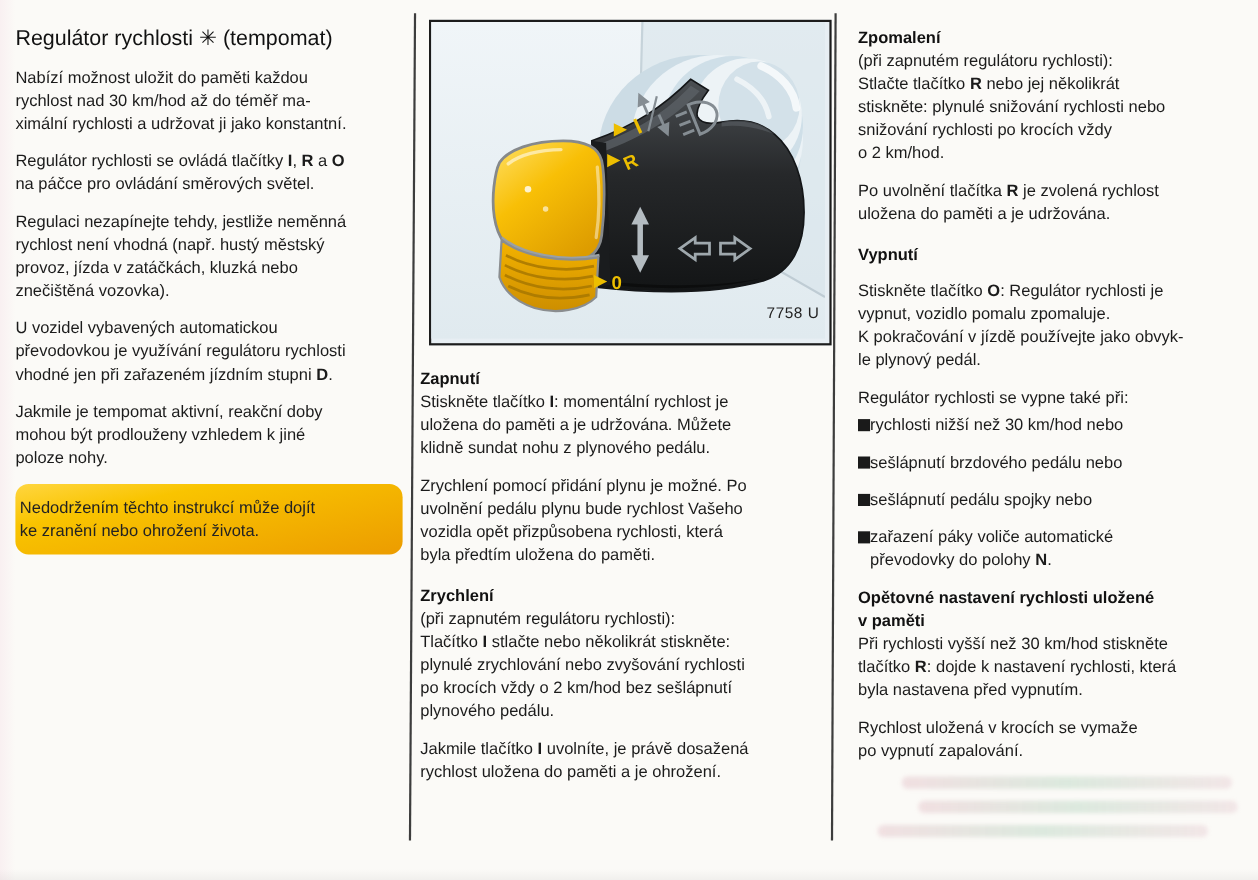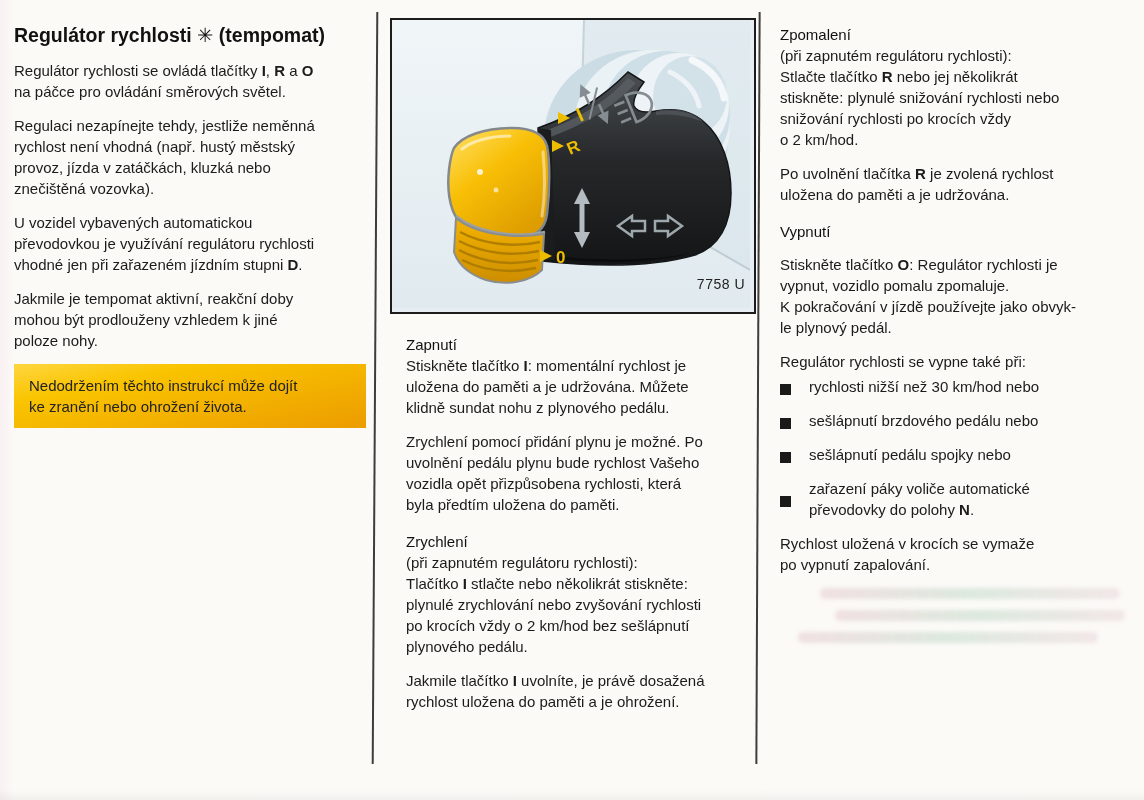--- a/index.html
+++ b/index.html
@@ -8,59 +8,62 @@
     background:#fbfaf7;
     font-family:"Liberation Sans","DejaVu Sans",sans-serif;
     color:#1b1b1b;
   }
   .scan-tint{position:absolute;inset:0;pointer-events:none;
     background:linear-gradient(90deg,rgba(230,150,190,.10) 0,rgba(0,0,0,0) 14px),
                linear-gradient(0deg,rgba(120,120,120,.08) 0,rgba(0,0,0,0) 10px);}
   .col{position:absolute;font-size:15px;line-height:21px;}
   .col p{margin:0 0 13px;white-space:pre-line;}
   #col-left{left:14px;top:24px;width:352px;}
-  #col-mid{left:406px;top:334px;width:360px;}
+  #col-mid{left:382px;top:334px;width:360px;}
   #col-right{left:780px;top:24px;width:356px;}
-  .page-title{font-size:19.5px;font-weight:bold;line-height:23px;margin:0 0 13px;color:#111;}
-  .h{font-weight:normal;margin:0;white-space:pre-line;color:#111;}
+  .page-title{font-size:19.5px;font-weight:normal;line-height:23px;margin:0 0 13px;color:#111;}
+  .h{font-weight:bold;margin:0;white-space:pre-line;color:#111;}
   .h.gap-above{margin-top:16px;}
   .h.gap-below{margin-bottom:12px;}
   .h.small-gap-above{margin-top:5px;}
   .divider{position:absolute;top:12px;width:2px;height:752px;background:#3d3d3d;}
   #divider-1{left:374px;transform:rotate(.35deg);}
   #divider-2{left:757px;transform:rotate(.25deg);}
   .warning-box{
-    margin-top:3px;padding:11px 15px;white-space:pre-line;color:#222;
+    margin-top:3px;padding:11px 4px;white-space:pre-line;color:#222;
     background:linear-gradient(168deg,#ffd640 0%,#f9c400 28%,#f2ae00 68%,#ec9c00 100%);
-    border-radius:0;
+    border-radius:12px;
   }
   #figure-box{
     position:absolute;left:390px;top:18px;width:362px;height:292px;
     border:2px solid #1c1c1c;background:#e7eef3;
   }
   #figure-box svg{display:block;}
   .figure-caption{
     position:absolute;right:9px;bottom:20px;font-size:14px;color:#222;letter-spacing:.5px;
   }
   .bullet-list{list-style:none;margin:4px 0 0;padding:0;}
-  .bullet-list li{display:flex;gap:18px;margin:0 0 13px;align-items:center;}
+  .bullet-list li{display:flex;gap:0;margin:0 0 13px;}
   .bullet-square{flex:0 0 11px;width:11px;height:11px;background:#1a1a1a;margin-top:5px;}
   .bullet-text{white-space:pre-line;}
   .ghost{margin-top:6px;}
   .ghost-line{height:11px;border-radius:5px;filter:blur(2px);margin:0 0 11px;
     background:linear-gradient(90deg,rgba(205,130,150,.22),rgba(130,185,150,.26),rgba(205,140,160,.18));}
   #page-number{position:absolute;left:1100px;top:775px;font-size:11px;color:#2c2c2c;letter-spacing:1px;margin-top:42px;}
 </style>
 </head>
 <body>
 
 <div class="scan-tint"></div>
 
 <div class="col" id="col-left">
   <h1 class="page-title">Regulátor rychlosti ✳ (tempomat)</h1>
+  <p>Nabízí možnost uložit do paměti každou
+rychlost nad 30 km/hod až do téměř ma-
+ximální rychlosti a udržovat ji jako konstantní.</p>
   <p><span>Regulátor rychlosti se ovládá tlačítky </span><b>I</b><span>, </span><b>R</b><span> a </span><b>O</b><span>
 na páčce pro ovládání směrových světel.</span></p>
   <p>Regulaci nezapínejte tehdy, jestliže neměnná
 rychlost není vhodná (např. hustý městský
 provoz, jízda v zatáčkách, kluzká nebo
 znečištěná vozovka).</p>
   <p><span>U vozidel vybavených automatickou
 převodovkou je využívání regulátoru rychlosti
 vhodné jen při zařazeném jízdním stupni </span><b>D</b><span>.</span></p>
   <p>Jakmile je tempomat aktivní, reakční doby
@@ -222,20 +225,25 @@
     <li>
       <span class="bullet-square"></span>
       <span class="bullet-text"><span>sešlápnutí pedálu spojky nebo</span></span>
     </li>
     <li>
       <span class="bullet-square"></span>
       <span class="bullet-text"><span>zařazení páky voliče automatické
 převodovky do polohy </span><b>N</b><span>.</span></span>
     </li>
   </ul>
+  <div class="h small-gap-above">Opětovné nastavení rychlosti uložené
+v paměti</div>
+  <p><span>Při rychlosti vyšší než 30 km/hod stiskněte
+tlačítko </span><b>R</b><span>: dojde k nastavení rychlosti, která
+byla nastavena před vypnutím.</span></p>
   <p>Rychlost uložená v krocích se vymaže
 po vypnutí zapalování.</p>
   <div class="ghost">
     <div class="ghost-line" style="width:300px;margin-left:40px"></div>
     <div class="ghost-line" style="width:290px;margin-left:55px"></div>
     <div class="ghost-line" style="width:300px;margin-left:18px"></div>
   </div>
 </div>
 
 <div id="page-number">177</div>

